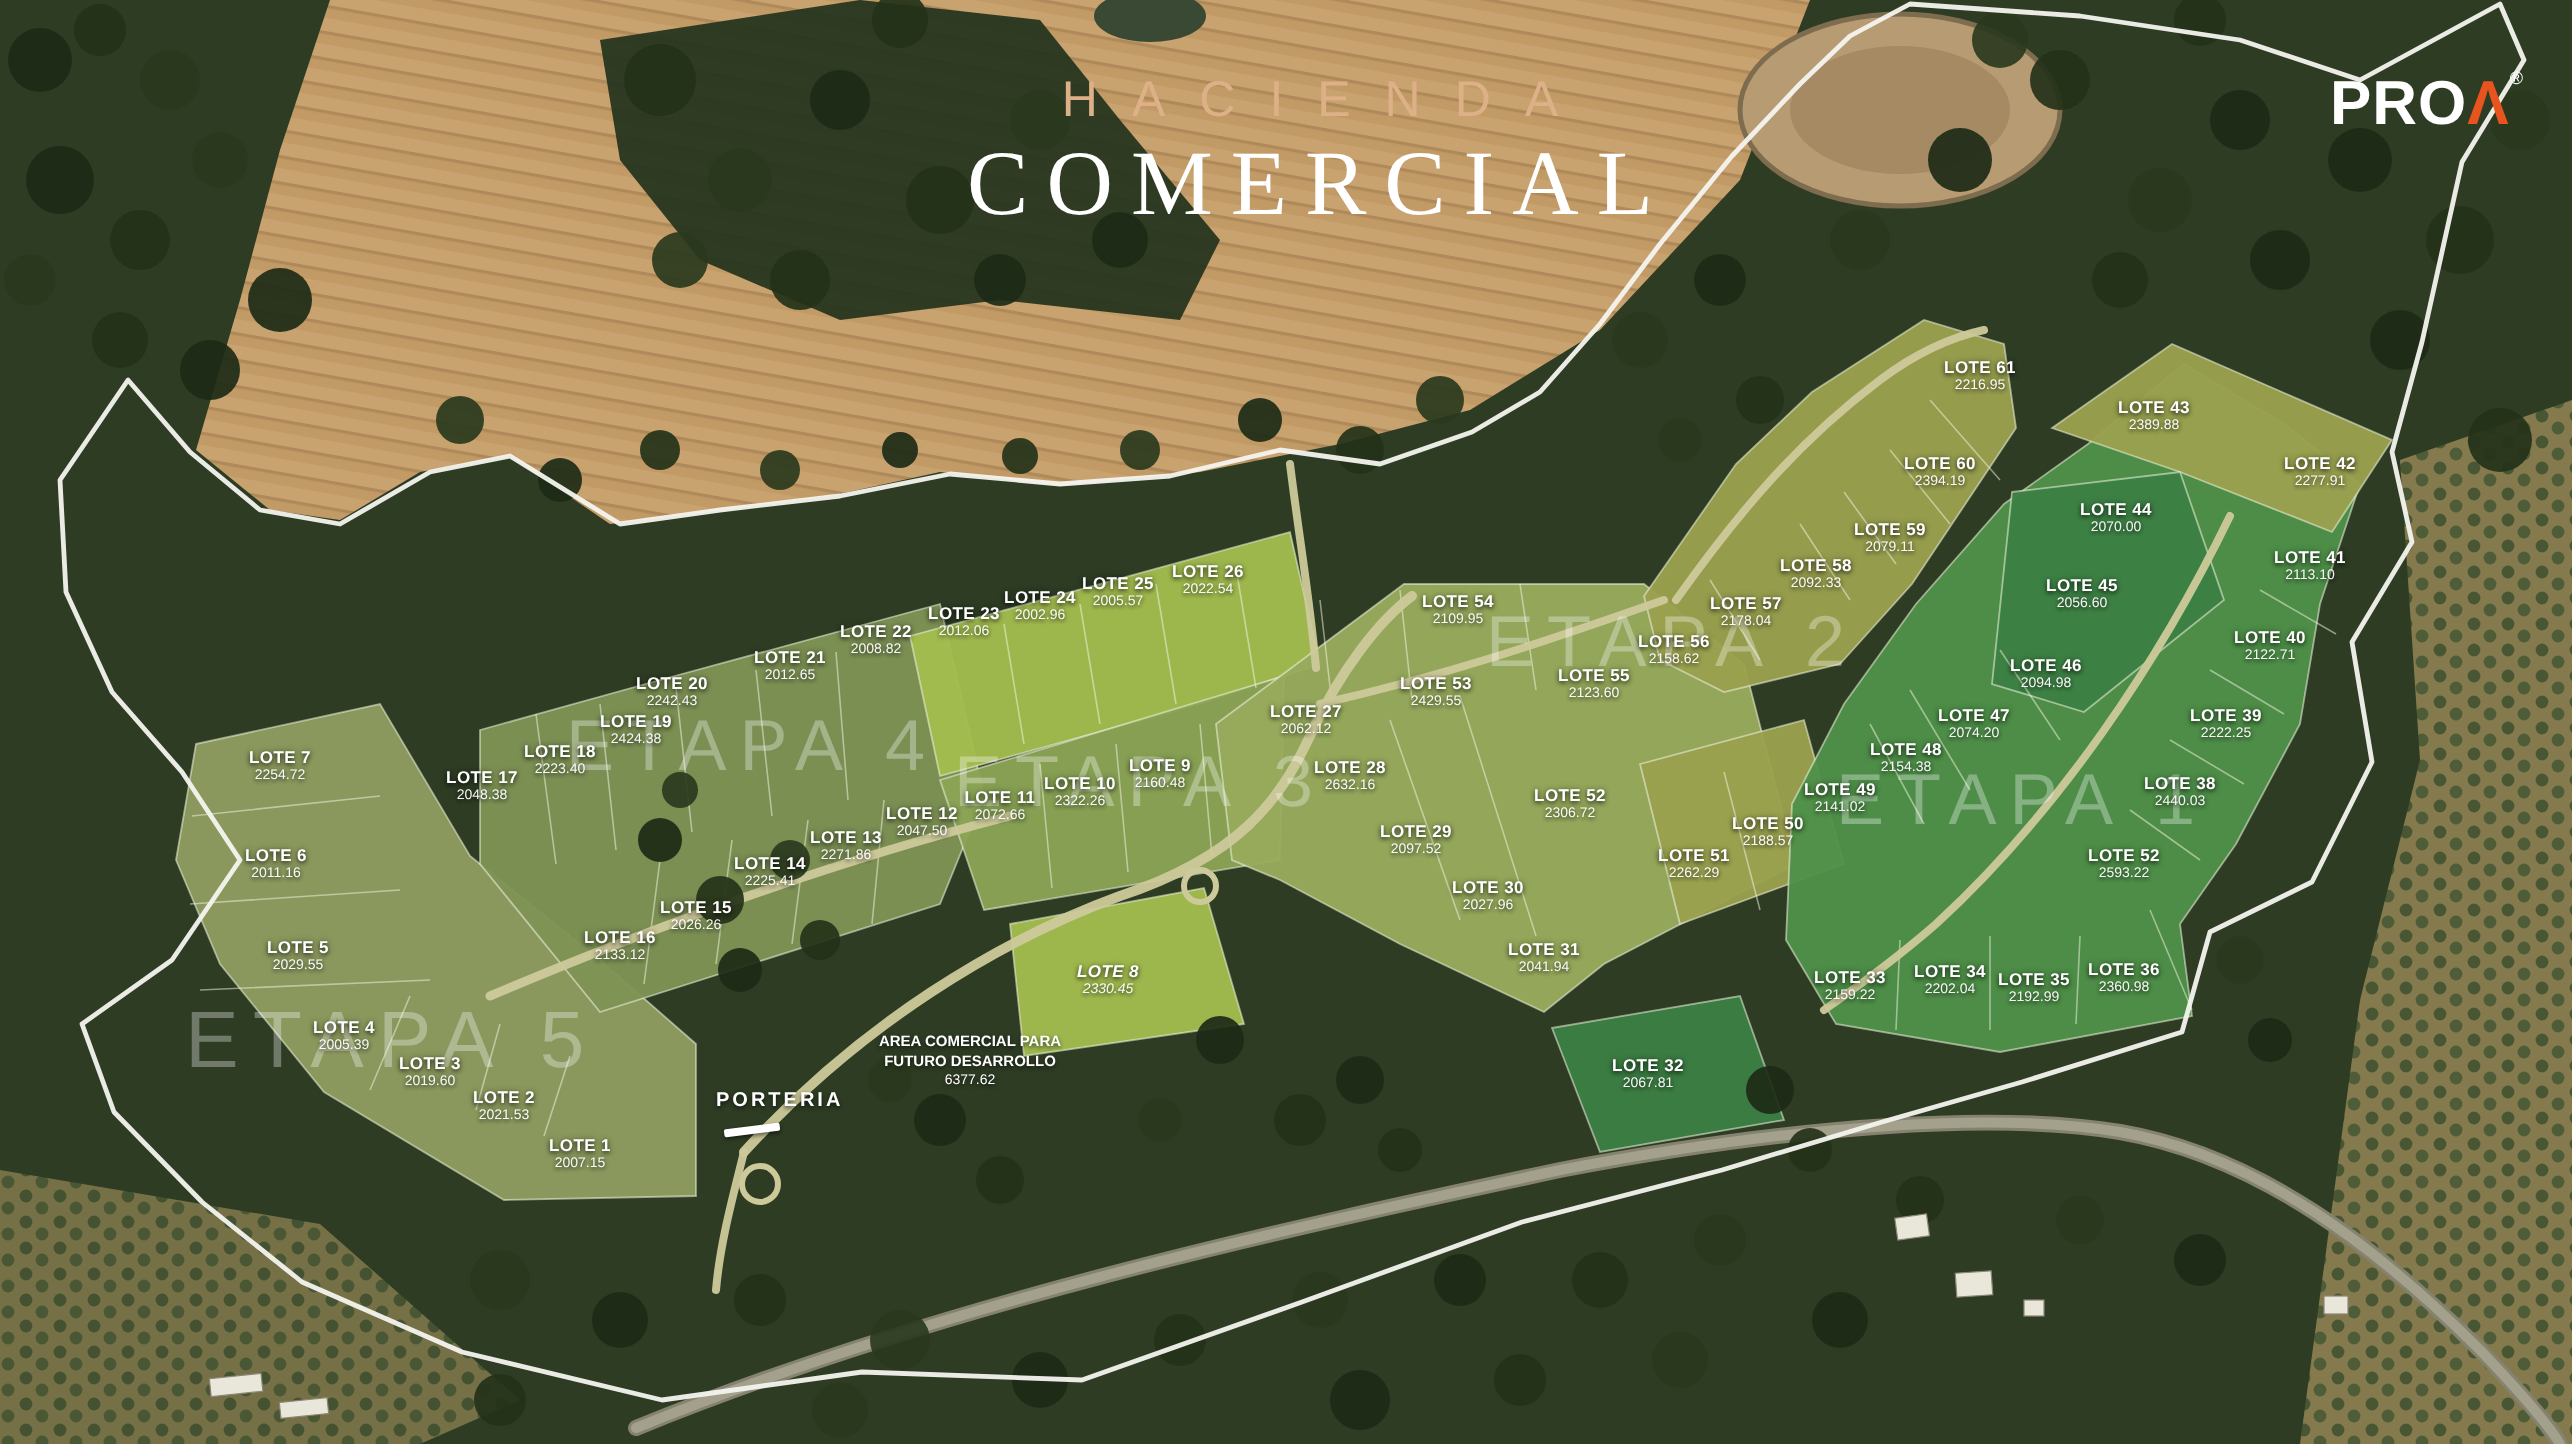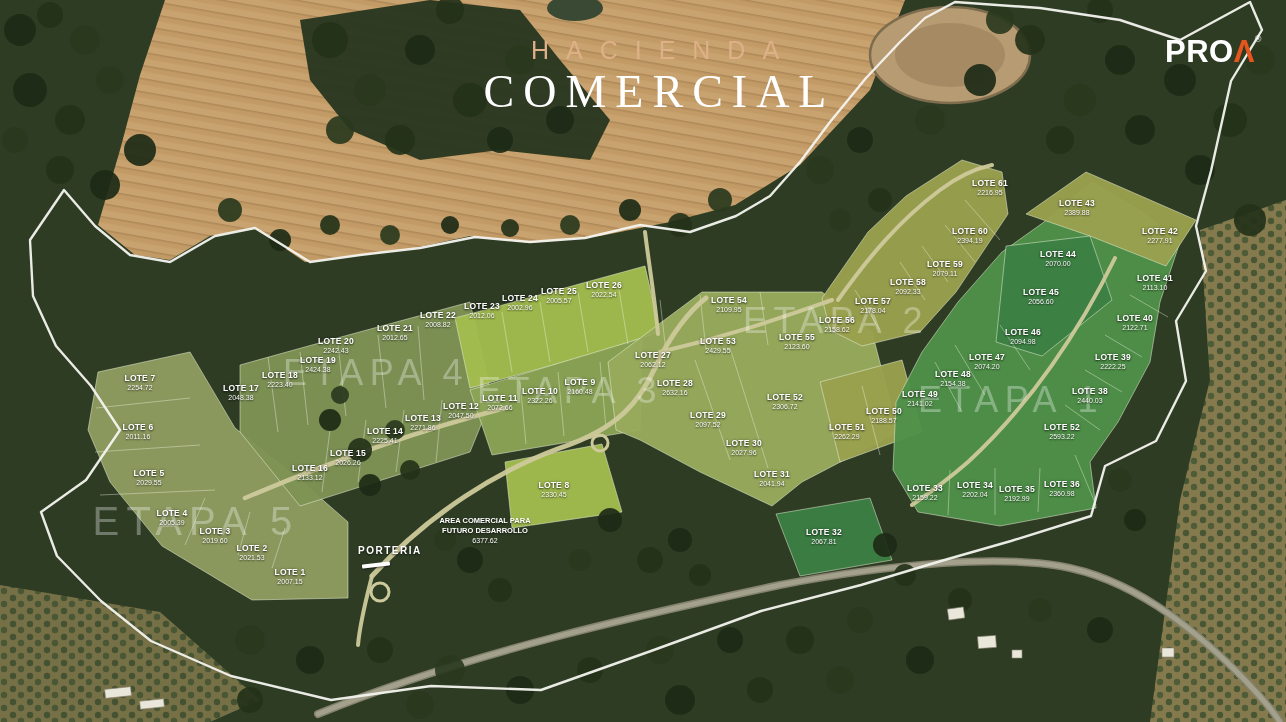--- a/index.html
+++ b/index.html
@@ -276,21 +276,21 @@
       <div class="lot-area">2029.55</div>
     </div>
       <div class="lot" style="left: 138px; top: 432px;">
       <div class="lot-name">LOTE 6</div>
       <div class="lot-area">2011.16</div>
     </div>
       <div class="lot" style="left: 140px; top: 383px;">
       <div class="lot-name">LOTE 7</div>
       <div class="lot-area">2254.72</div>
     </div>
-      <div class="lot" style="left: 554px; top: 490px;">
+      <div class="lot" style="left: 554px; top: 490px; font-style: italic;">
       <div class="lot-name">LOTE 8</div>
       <div class="lot-area">2330.45</div>
     </div>
       <div class="lot" style="left: 580px; top: 387px;">
       <div class="lot-name">LOTE 9</div>
       <div class="lot-area">2160.48</div>
     </div>
       <div class="lot" style="left: 540px; top: 396px;">
       <div class="lot-name">LOTE 10</div>
       <div class="lot-area">2322.26</div>

